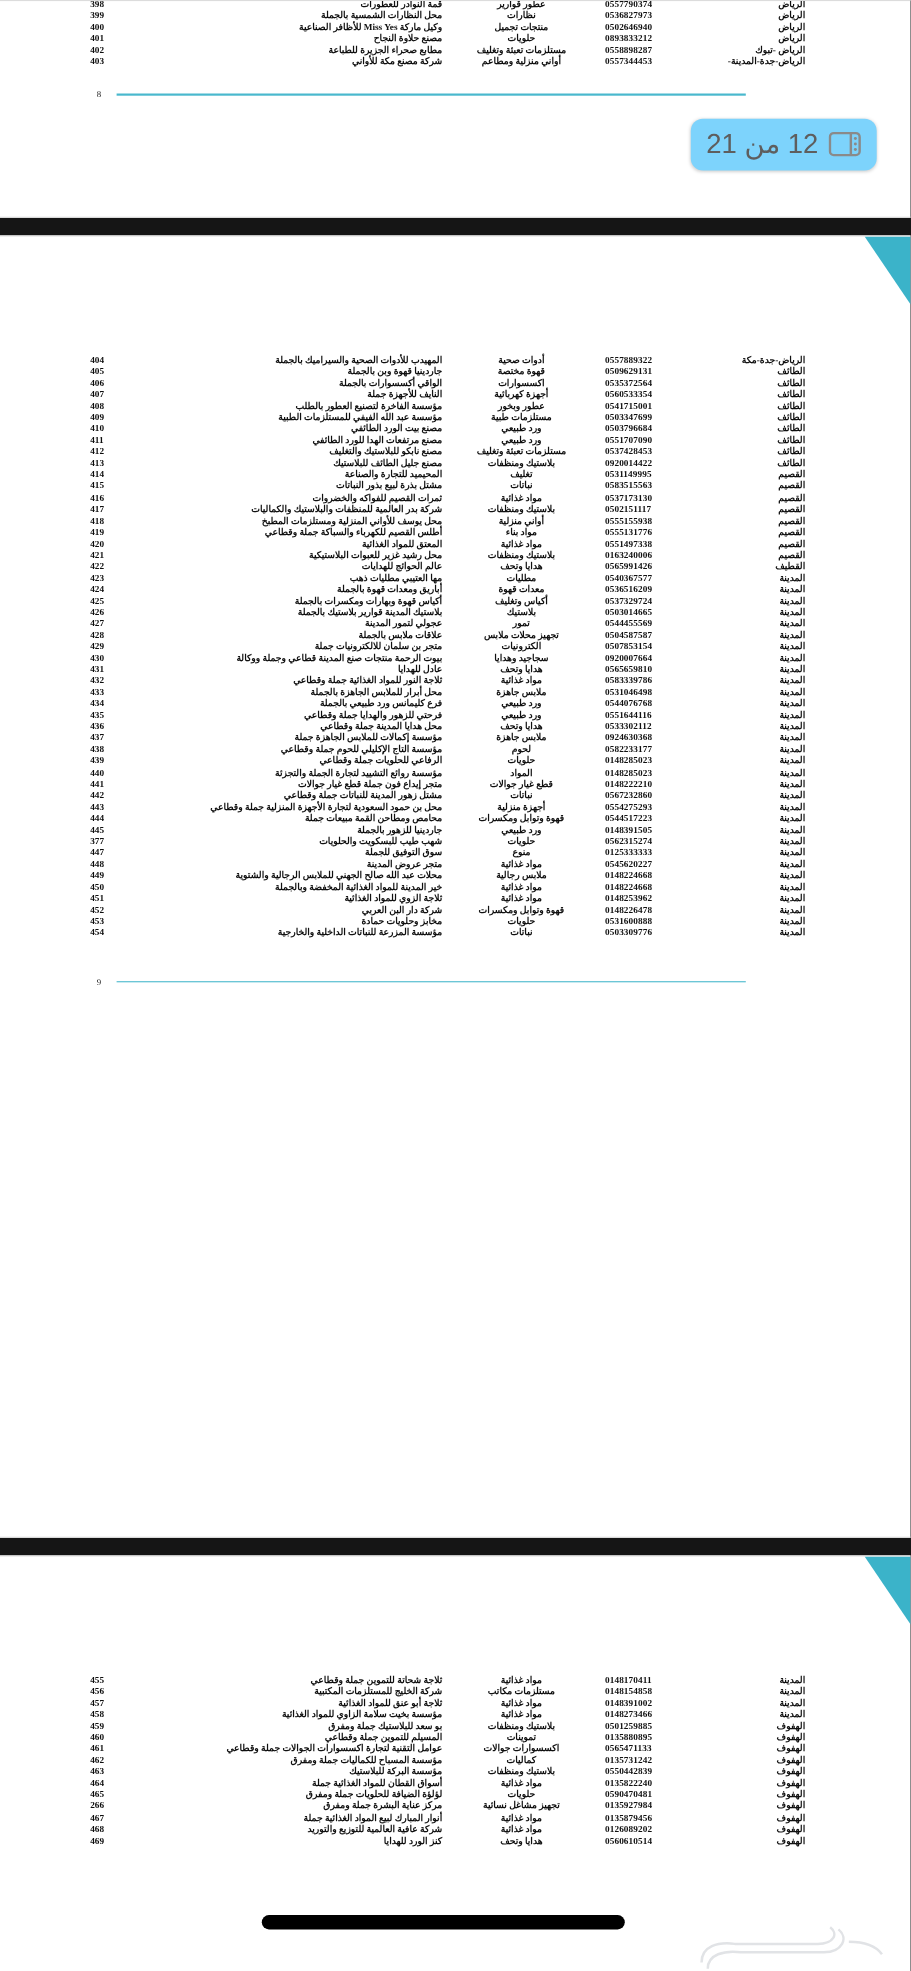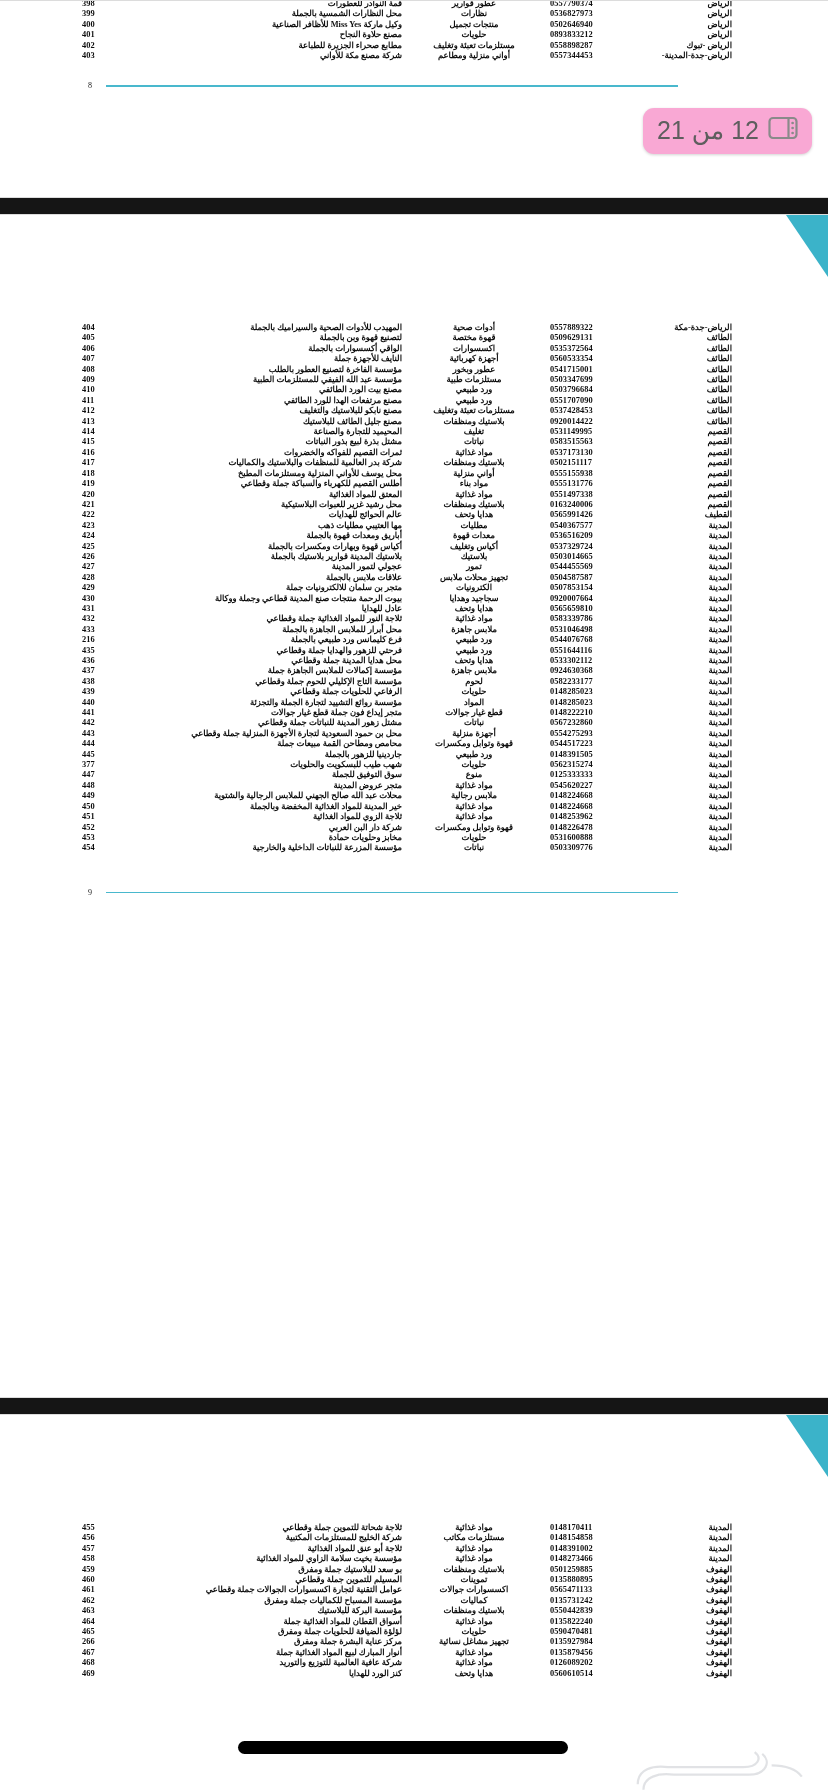--- a/index.html
+++ b/index.html
@@ -72,26 +72,26 @@
     font-size: 8px; color: #222; width: 18px;
     text-align: left; font-family: "Liberation Serif", serif;
   }
   .page-foot .rule {
     flex: 1; height: 1.4px; background: #49b8cd;
   }
 
   
   #page-counter {
     position: absolute;
-    right: 16px;
+    right: 31px;
     top: 108px;
-    background: #f9a8d4;
+    background: #7dd3fc;
     border-radius: 11px;
     padding: 8px 14px 9px 14px;
-    display: flex; gap: 9px;
+    display: flex; align-items: center; gap: 9px;
     direction: rtl;
     box-shadow: 0 1px 3px rgba(0,0,0,.18);
     z-index: 40;
   }
   #page-counter .cnt-text {
     font-family: "Liberation Sans", sans-serif;
     font-size: 25px; color: #5e5e5e; font-weight: 400;
     letter-spacing: .5px;
   }
   .page-layout-ico { width: 30px; height: 24px; display:block; }
@@ -181,21 +181,21 @@
               <td class="c-city">الرياض-جدة-مكة</td>
               <td class="c-phone">0557889322</td>
               <td class="c-cat">أدوات صحية</td>
               <td class="c-name">المهيدب للأدوات الصحية والسيراميك بالجملة</td>
               <td class="c-idx">404</td>
             </tr>
             <tr>
               <td class="c-city">الطائف</td>
               <td class="c-phone">0509629131</td>
               <td class="c-cat">قهوة مختصة</td>
-              <td class="c-name">لتصنيع قهوة وبن بالجملة</td>
+              <td class="c-name">جاردينيا قهوة وبن بالجملة</td>
               <td class="c-idx">405</td>
             </tr>
             <tr>
               <td class="c-city">الطائف</td>
               <td class="c-phone">0535372564</td>
               <td class="c-cat">اكسسوارات</td>
               <td class="c-name">الواقي أكسسوارات بالجملة</td>
               <td class="c-idx">406</td>
             </tr>
             <tr>
@@ -385,21 +385,21 @@
               <td class="c-phone">0531046498</td>
               <td class="c-cat">ملابس جاهزة</td>
               <td class="c-name">محل أبرار للملابس الجاهزة بالجملة</td>
               <td class="c-idx">433</td>
             </tr>
             <tr>
               <td class="c-city">المدينة</td>
               <td class="c-phone">0544076768</td>
               <td class="c-cat">ورد طبيعي</td>
               <td class="c-name">فرع كليمانس ورد طبيعي بالجملة</td>
-              <td class="c-idx">216</td>
+              <td class="c-idx">434</td>
             </tr>
             <tr>
               <td class="c-city">المدينة</td>
               <td class="c-phone">0551644116</td>
               <td class="c-cat">ورد طبيعي</td>
               <td class="c-name">فرحتي للزهور والهدايا جملة وقطاعي</td>
               <td class="c-idx">435</td>
             </tr>
             <tr>
               <td class="c-city">المدينة</td>

